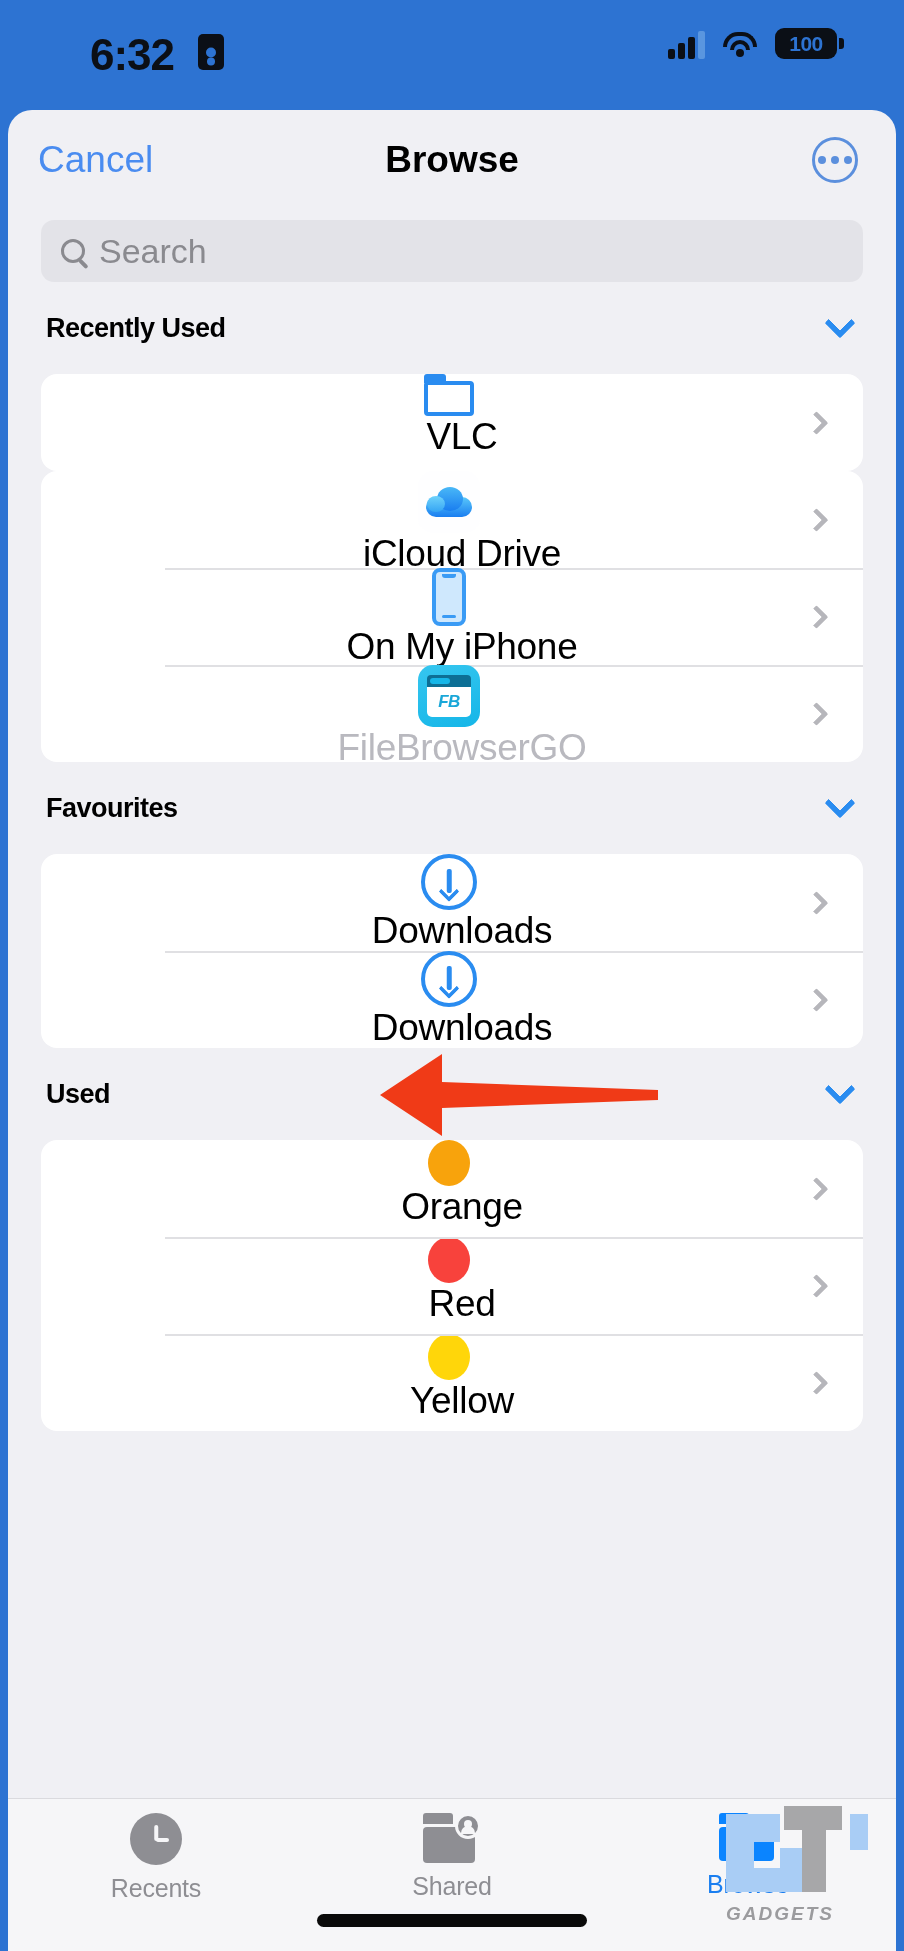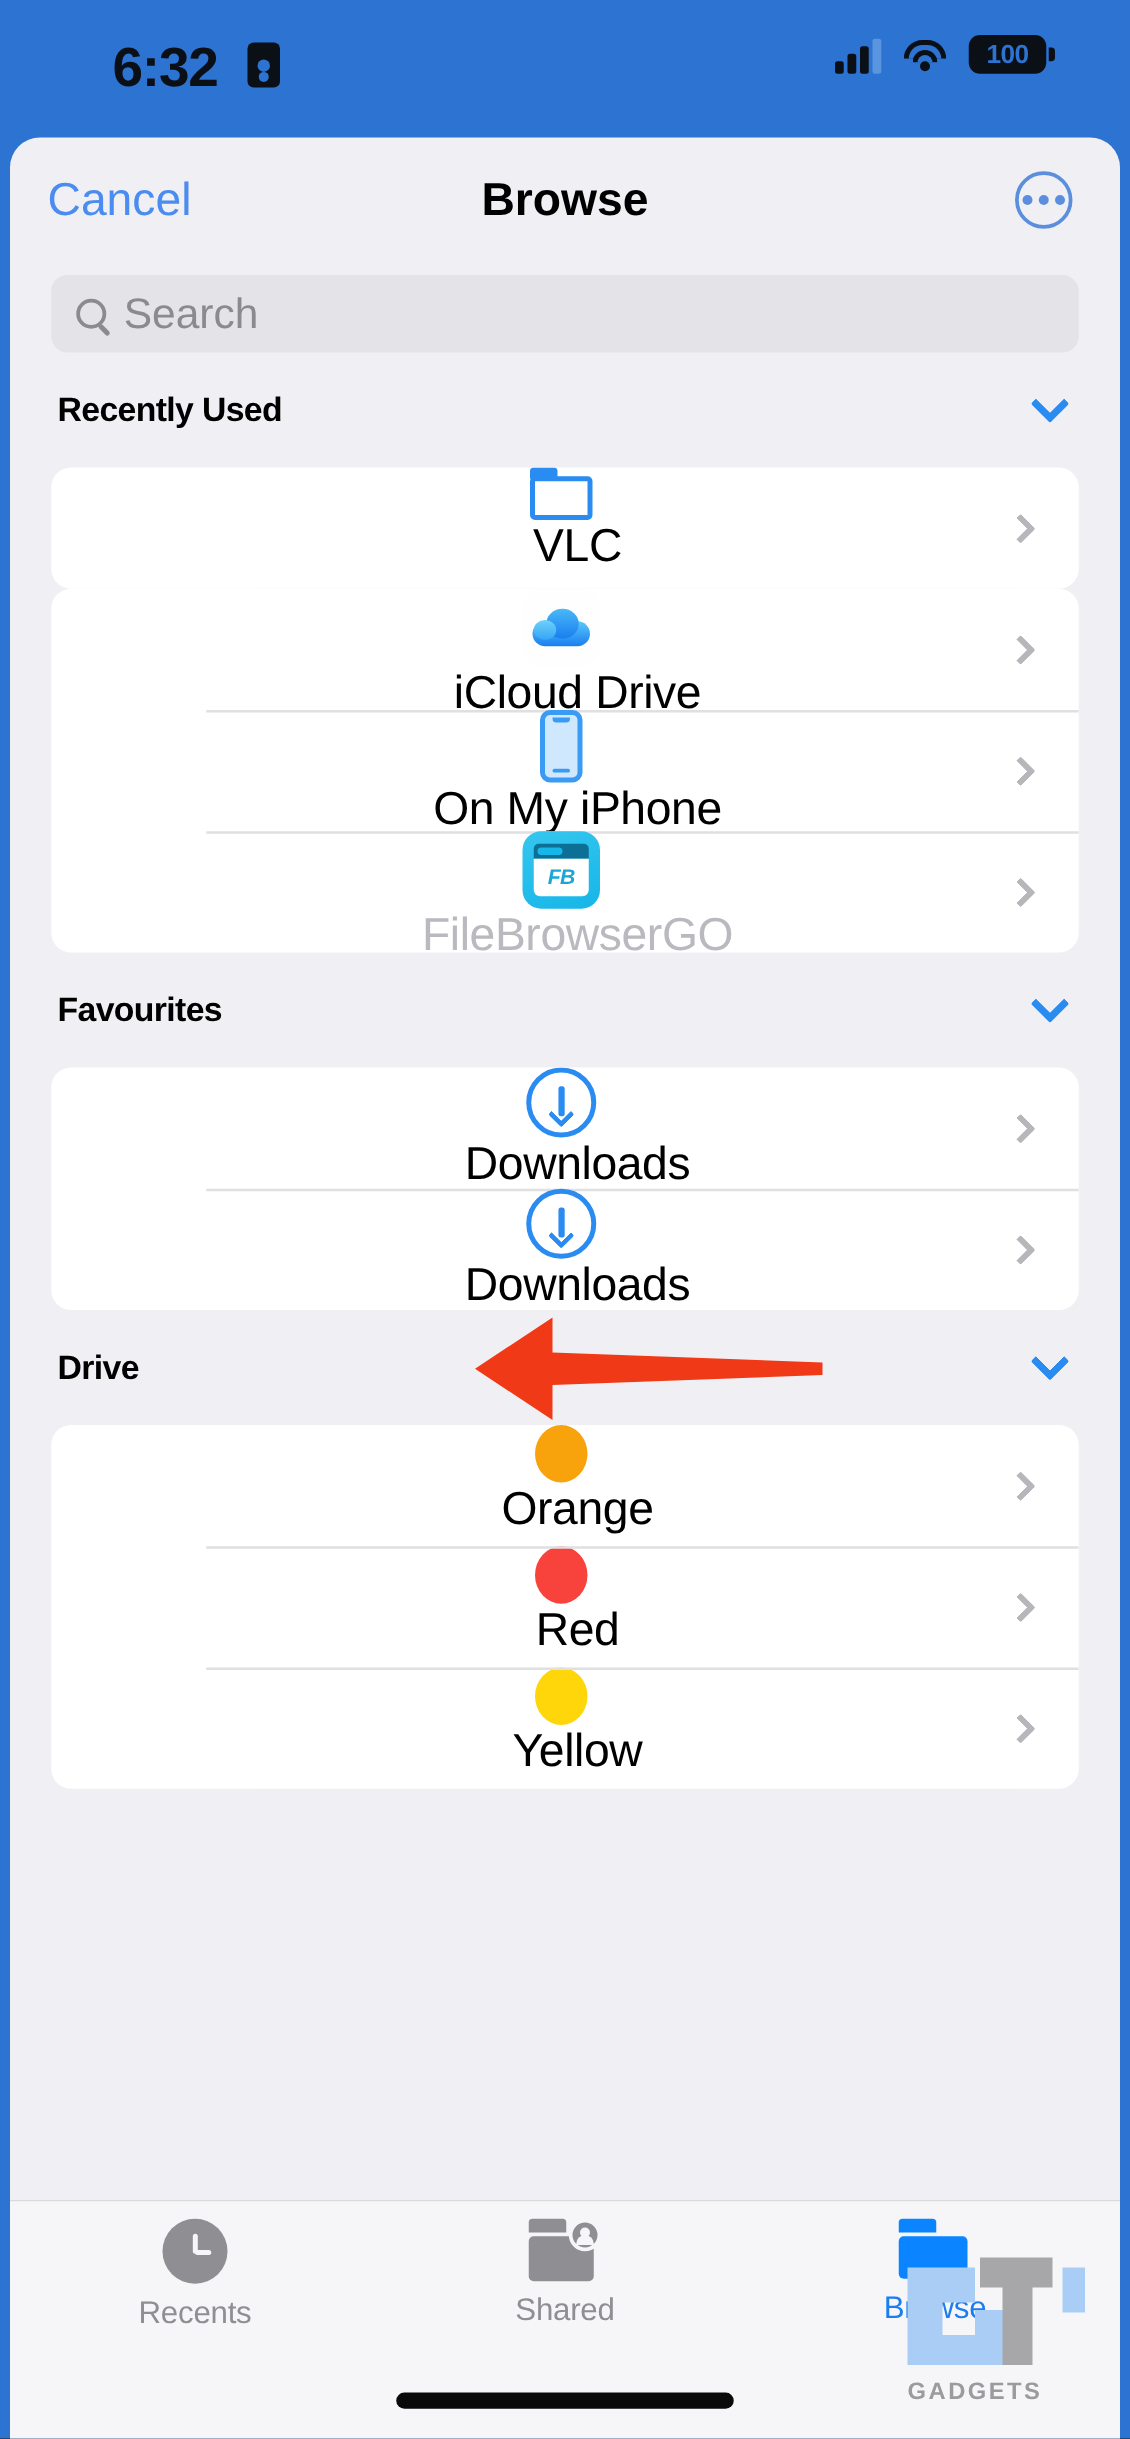--- a/index.html
+++ b/index.html
@@ -205,21 +205,21 @@
 
   
   #annotation-arrow {
     position: absolute; left: 372px; top: 940px;
     width: 280px; height: 90px; pointer-events: none;
     z-index: 40;
   }
 
   
   #tab-bar {
-    position: absolute; left: 0; bottom: 0; width: 888px; height: 191px;
+    position: absolute; left: 0; bottom: 0; width: 888px; height: 153px;
     background: #f6f6f8; border-top: 1.5px solid #dadade;
     display: flex; align-items: flex-start; justify-content: space-around;
     padding-top: 14px;
   }
   .tab-item {
     width: 33%; display: flex; flex-direction: column;
     align-items: center; gap: 9px; cursor: pointer;
   }
   .tab-label { font-size: 25px; color: #8e8e93; letter-spacing:-0.2px; }
   .tab-item.active .tab-label { color: #1a7ef0; }
@@ -248,21 +248,21 @@
   
   #home-indicator {
     position: absolute; left: 50%; transform: translateX(-50%); bottom: 24px;
     width: 270px; height: 13px; border-radius: 7px; background: #0a0a0a;
     z-index: 60;
   }
 
   
   #watermark {
     position: absolute; right: 18px; bottom: 20px;
-    width: 160px; height: 135px; z-index: 55; opacity: 1;
+    width: 160px; height: 135px; z-index: 55; opacity: 1; font-style: italic;
   }
   #watermark-text {
     position: absolute; left: 8px; bottom: 6px;
     font-size: 19px; font-weight: bold; color: #9b9b9e;
     letter-spacing: 2px; font-family: "Liberation Sans", sans-serif;
   }
 </style>
 </head>
 <body>
 
@@ -386,21 +386,21 @@
                 <span class="shaft"></span>
                 <span class="head"></span>
               </span>
           </span>
           <span class="row-label">Downloads</span>
           <span class="chevron-right"></span>
         </div>
       </div>
 
       <div class="section-header">
-        <span class="section-title">Drive</span>
+        <span class="section-title">Used</span>
         <span class="chevron-down"></span>
       </div>
       <div class="card">
         <div class="row">
           <span class="row-icon">
             <span class="tag-dot" id="tag-dot-1" style="background: rgb(248, 163, 12);"></span>
           </span>
           <span class="row-label">Orange</span>
           <span class="chevron-right"></span>
         </div>

